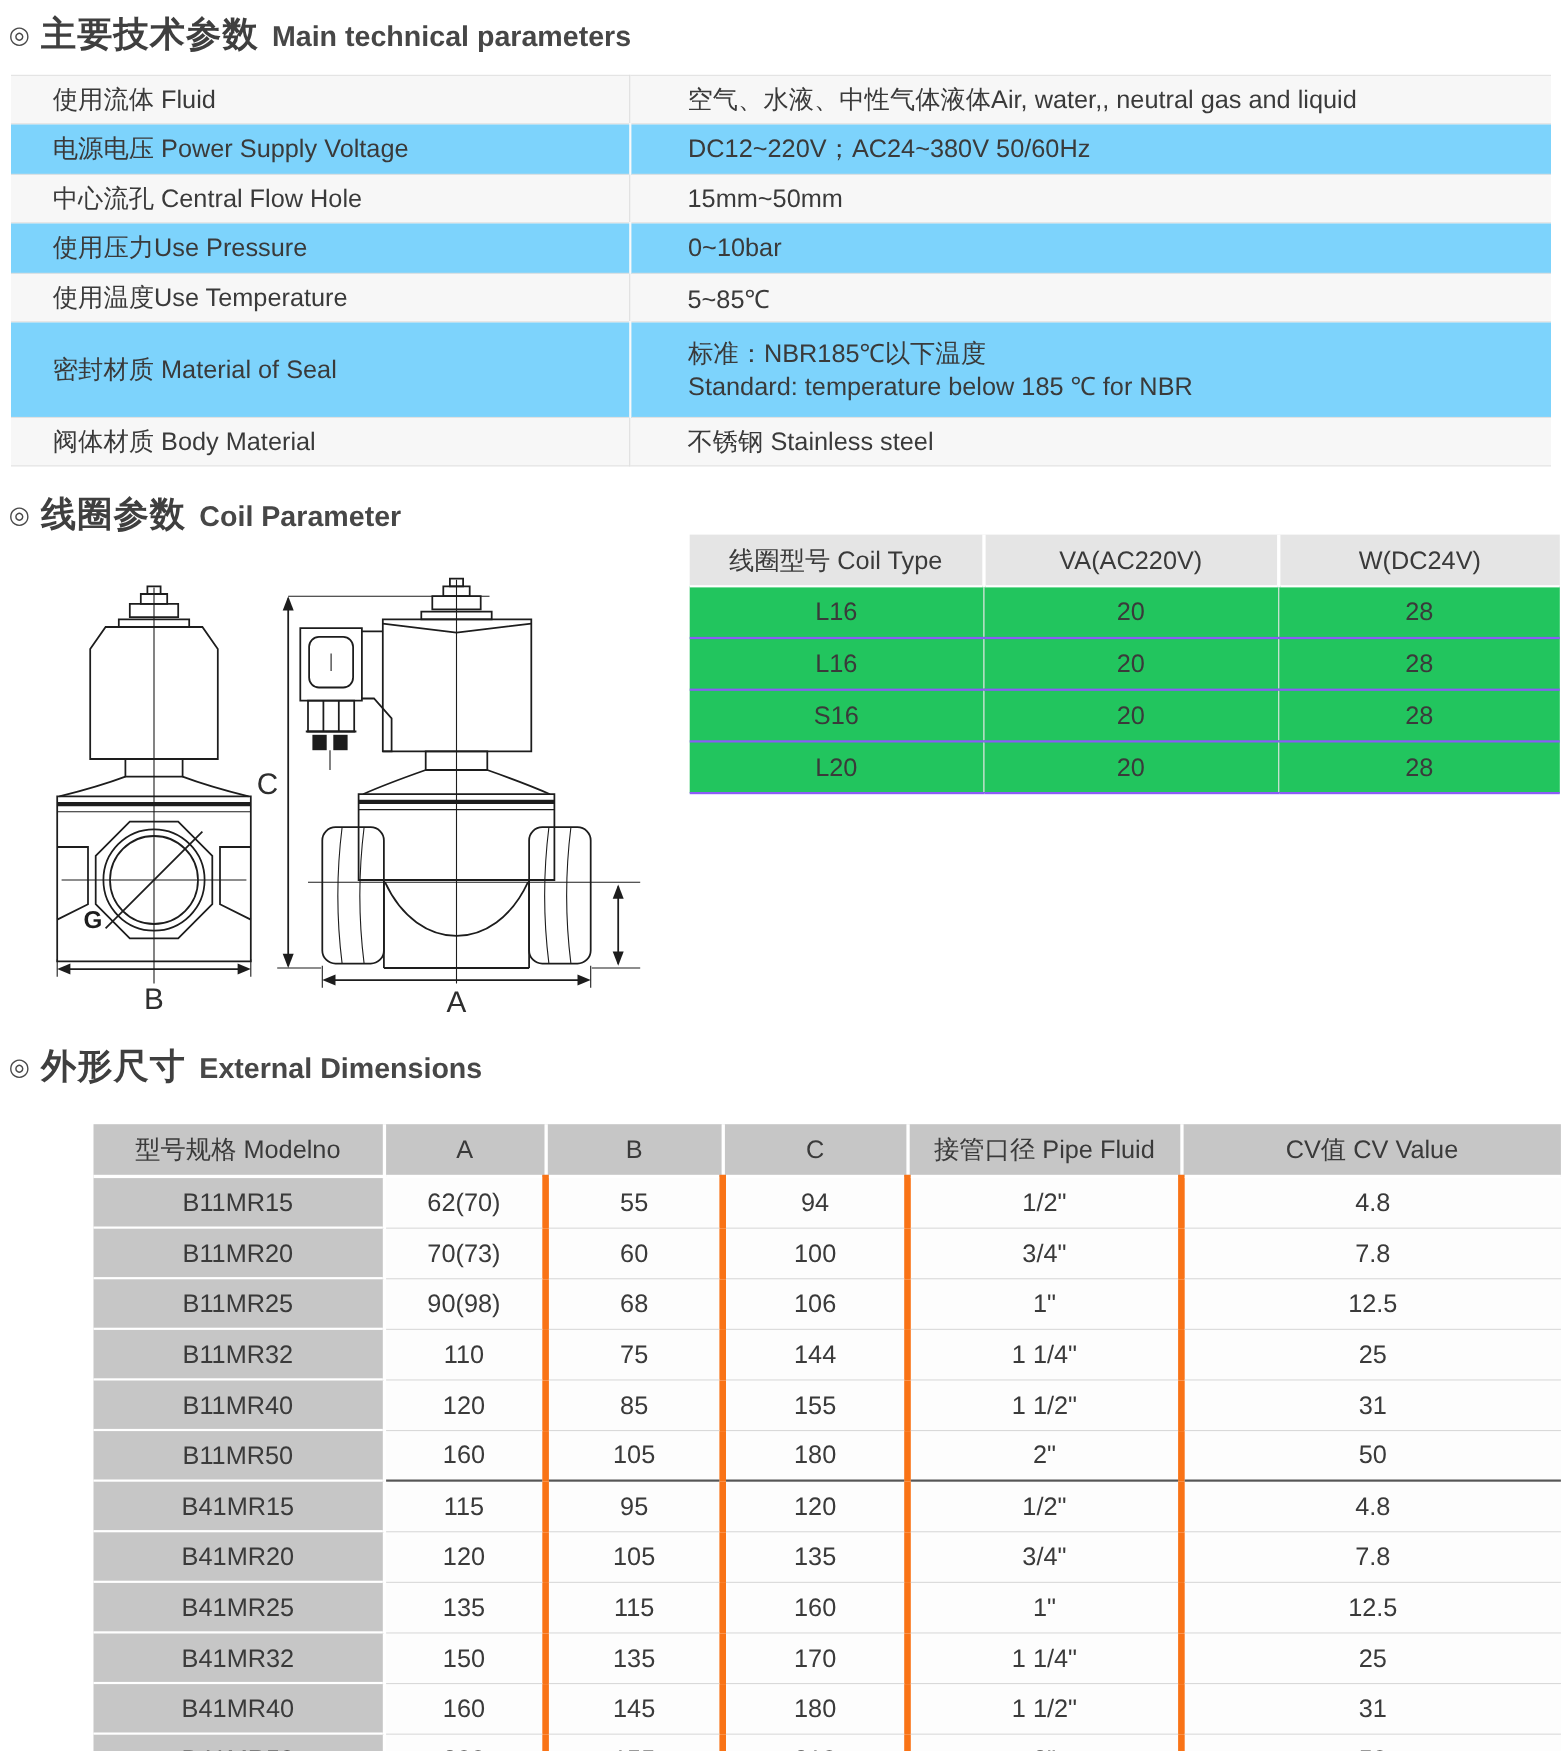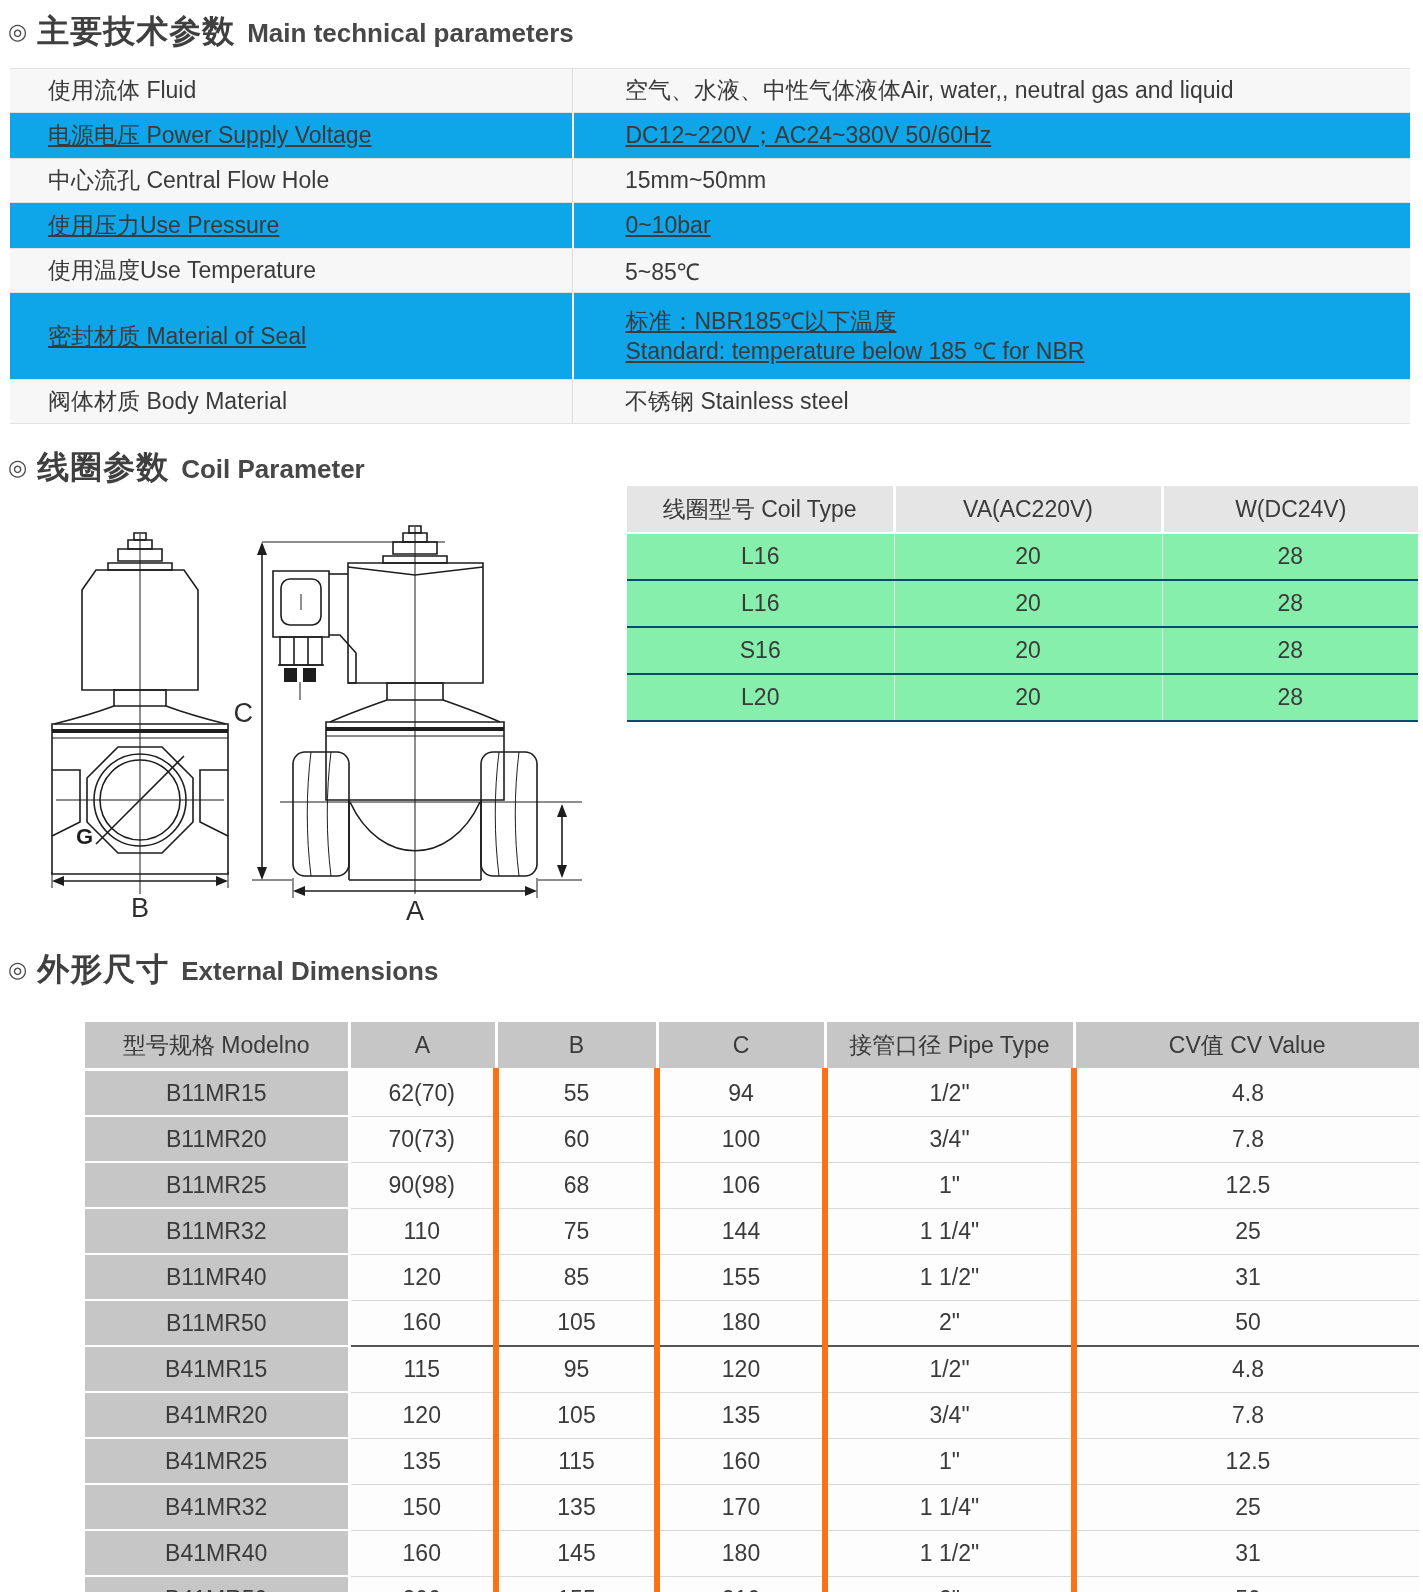--- a/index.html
+++ b/index.html
@@ -20,39 +20,39 @@
   .t3 { margin-top:26px; }
 
   
   table { border-collapse:collapse; table-layout:fixed; }
   table.params { width:1400px; margin:14px 0 0 10px; }
   table.params td { font-size:23px; vertical-align:middle; }
   table.params td.p-label { width:523px; padding-left:38px; }
   table.params td.p-value { padding-left:52px; }
   tr.row-light { background:#f7f7f7; }
   tr.row-light td { border-top:1px solid #e2e2e2; border-bottom:1px solid #e2e2e2; height:41px; }
-  tr.row-dark { background:#0ea5e9;text-decoration:underline; }
+  tr.row-dark { background:#7dd3fc; }
   tr.row-dark td { height:43px; }
   tr.row-tall td { height:84px; }
   tr.row-dark td.p-label { border-right:2px solid #f9f9f9; }
   tr.row-light td.p-label { border-right:1px solid #dddddd; }
   .prewrap { white-space:pre-line; line-height:30px; }
 
   
   .coil-row { display:flex; align-items:flex-start; margin-top:-6px; }
   .drawing { margin-left:30px; margin-top:18px; flex:0 0 auto; }
   table.coil { width:791px; margin-left:22px; margin-top:2px; }
   table.coil th {
     background:#e5e5e5; font-weight:normal; font-size:23px; color:#3a3a3a;
     height:44px; border-right:3px solid #ffffff; border-bottom:2px solid #ffffff;
   }
   table.coil th:last-child { border-right:none; }
   table.coil td {
-    text-align:center; font-size:23px; height:43px; background:#86efac;
-    border-bottom:2px solid #0c4a6e; border-right:1px solid #e4e4e4;
+    text-align:center; font-size:23px; height:43px; background:#22c55e;
+    border-bottom:2px solid #8b5cf6; border-right:1px solid #e4e4e4;
   }
   table.coil td:last-child { border-right:none; }
 
   
   table.dims { width:1334px; margin:30px 0 0 85px; }
   table.dims th {
     background:#c6c6c6; font-weight:normal; font-size:23px; color:#3a3a3a;
     height:44px; border-right:3px solid #ffffff; border-bottom:3px solid #ffffff;
   }
   table.dims th:last-child { border-right:none; }
@@ -270,21 +270,21 @@
     <col style="width:168px">
       <col style="width:249px">
       <col style="width:345px">
   </colgroup>
   <tbody>
       <tr>
     <th>型号规格 Modelno</th>
     <th>A</th>
     <th>B</th>
     <th>C</th>
-    <th>接管口径 Pipe Type</th>
+    <th>接管口径 Pipe Fluid</th>
     <th>CV值 CV Value</th>
   </tr>
   <tr>
     <td class="model">B11MR15</td>
     <td class="val">62(70)</td>
     <td class="val">55</td>
     <td class="val">94</td>
     <td class="val">1/2"</td>
     <td class="val">4.8</td>
   </tr>

